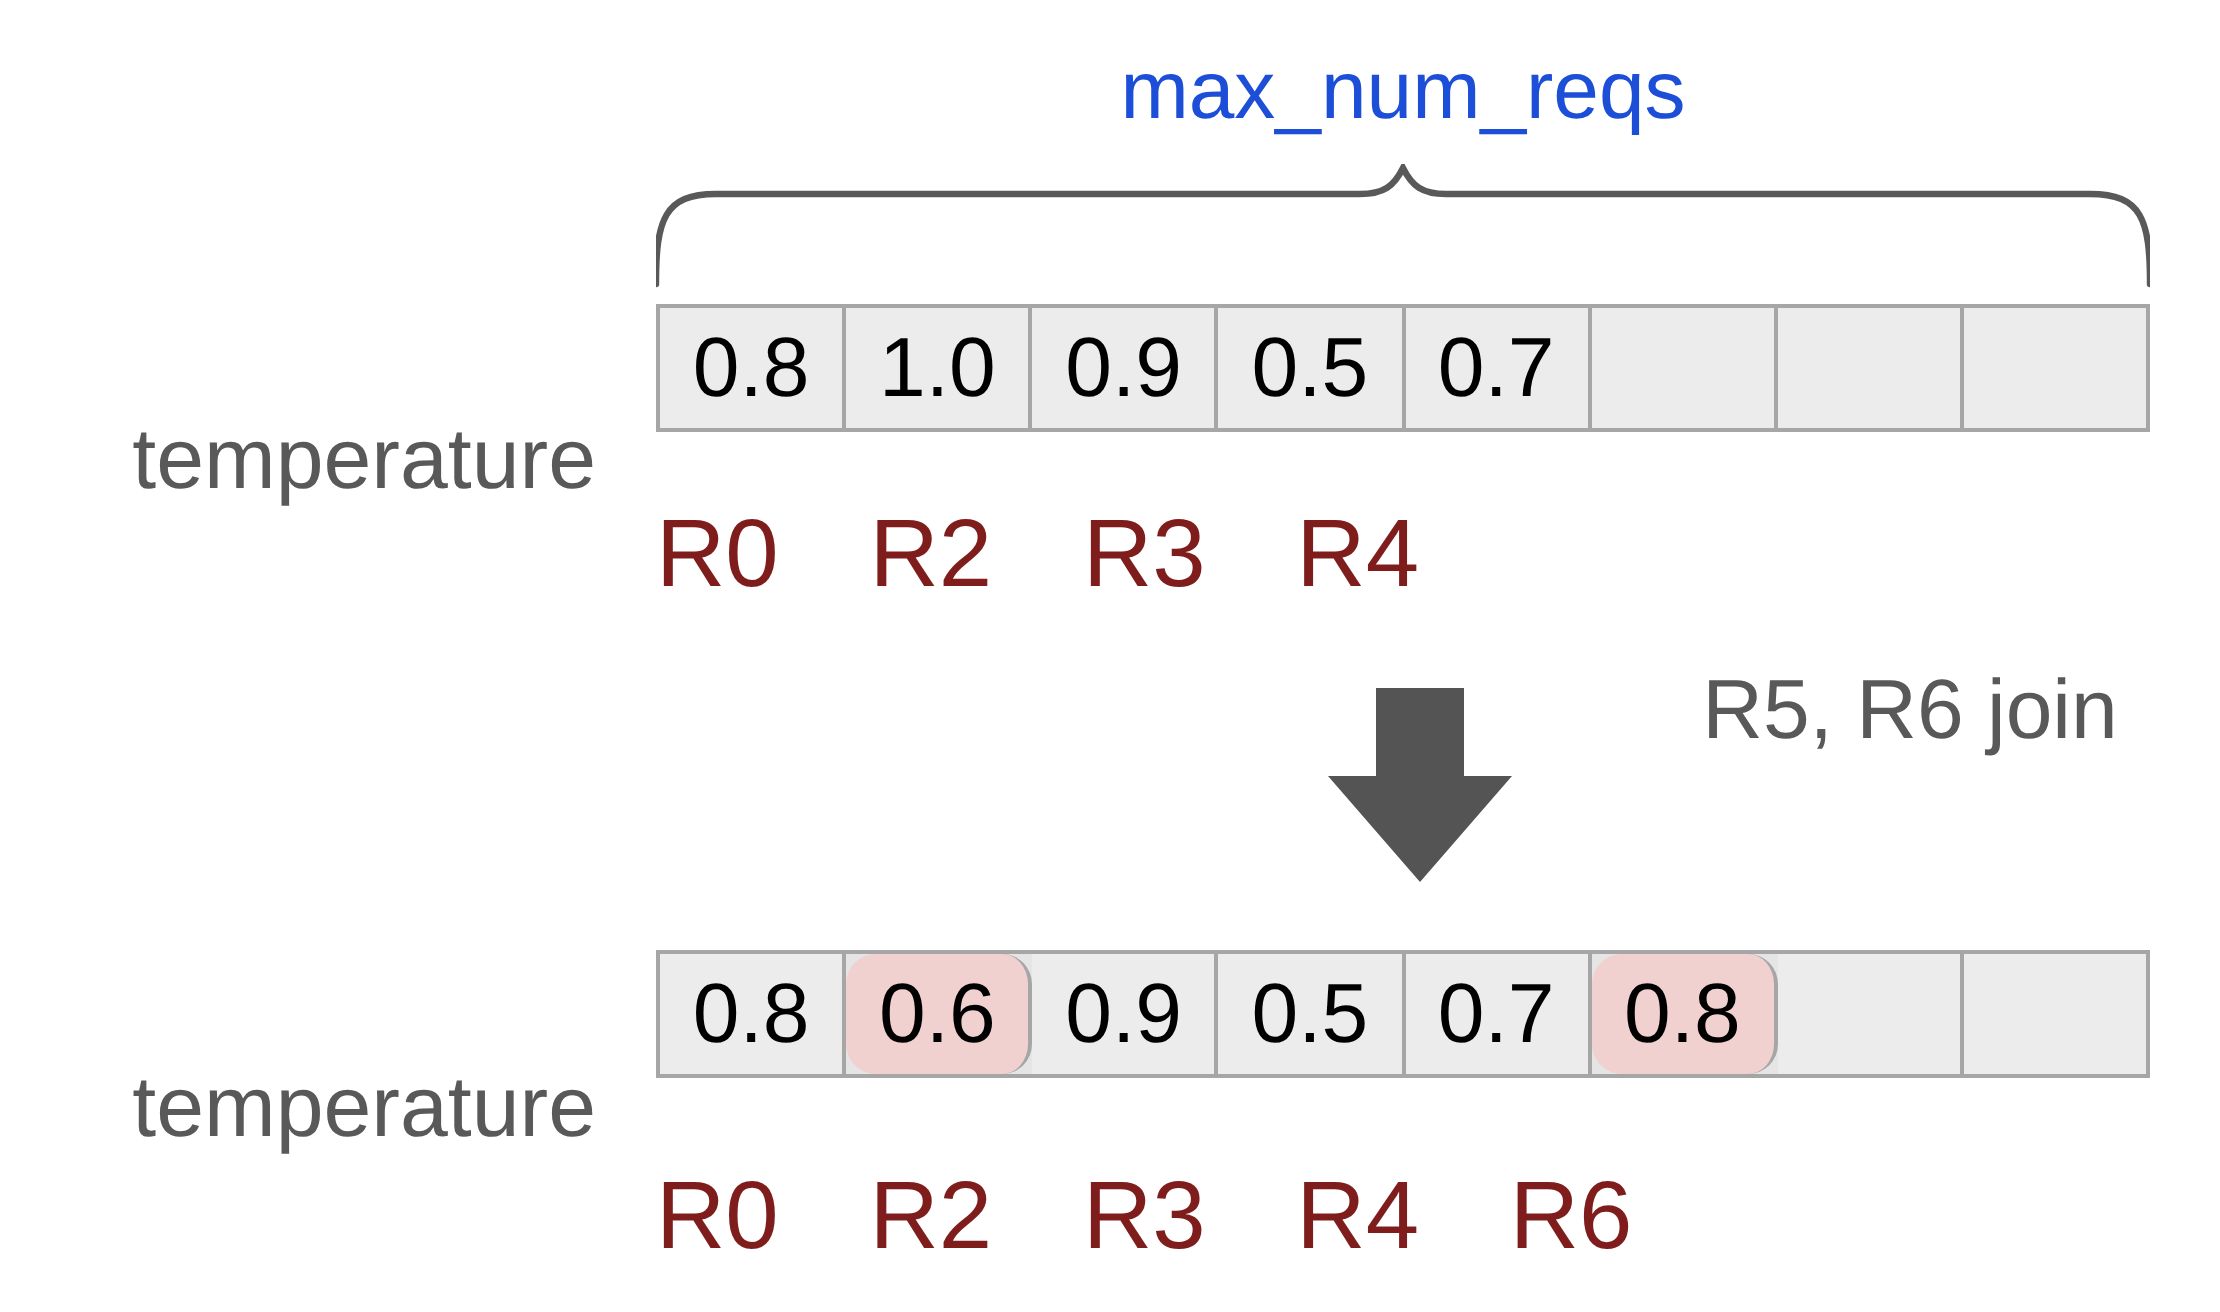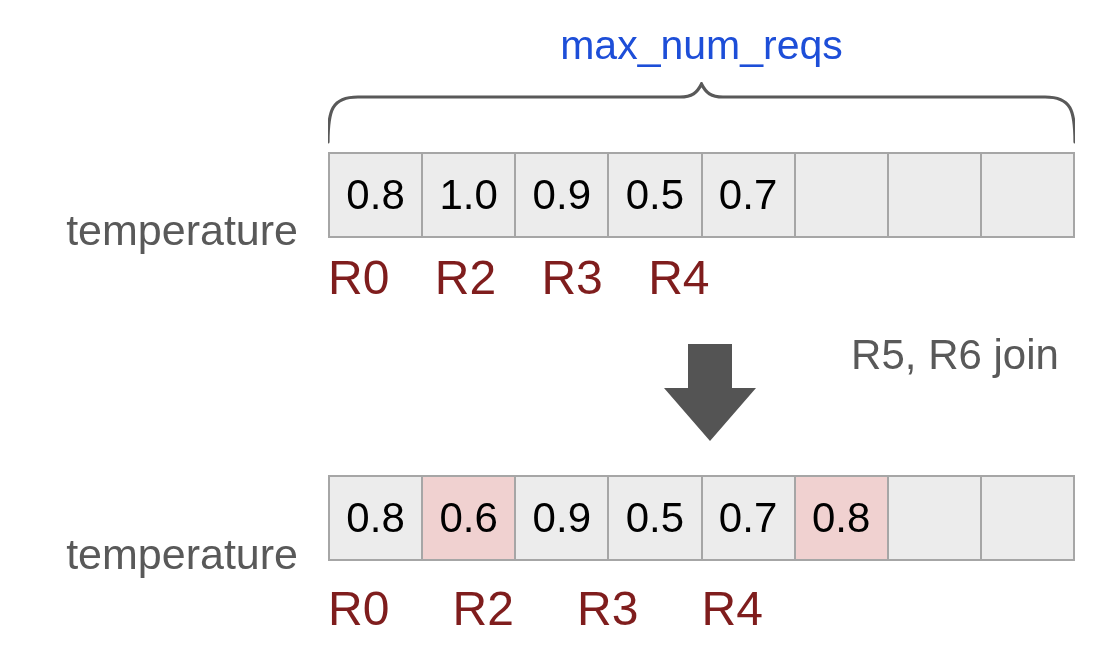--- a/index.html
+++ b/index.html
@@ -10,35 +10,35 @@
   }
   .abs{position:absolute;}
 
   .brace-label{
     left:328px;top:22px;width:747px;
     text-align:center;font-size:41px;color:#1d4ed8;
   }
   .brace-svg{left:328px;top:82px;}
 
   .cell-row{
-    left:328px;width:747px;height:86px;
+    left:328px;width:747px;height:64px;
     box-sizing:border-box;border:2px solid #a6a6a6;
     display:flex;background:#e5e5e5;justify-content:space-between;
   }
   .row-before{top:152px;}
   .row-after{top:475px;}
   .cell{
     flex:1 1 0;box-sizing:border-box;
     border-right:2px solid #a6a6a6;
     background:#ececec;
     display:flex;align-items:center;justify-content:center;
     font-size:42px;color:#000000;
   }
   .cell:last-child{border-right:none;}
-  .cell.hl{background:#f0d1d0;}
+  .cell.hl{background:#f0d1d0;border-radius:15px;}
 
   .label-row{
     left:328px;width:747px;height:48px;
     display:flex;
   }
   .labels-before{top:254px;}
   .labels-after{top:585px;}
   .req-label{
     flex:1 1 0;text-align:left;
     font-size:48px;color:#7f1d1d;line-height:48px;
@@ -111,17 +111,18 @@
     <div class="cell hl">0.8</div>
     <div class="cell"></div>
     <div class="cell"></div>
   </div>
 
   <div class="abs label-row labels-after">
     <div class="req-label">R0</div>
     <div class="req-label">R2</div>
     <div class="req-label">R3</div>
     <div class="req-label">R4</div>
+    <div class="req-label">R6</div>
     <div class="req-label"></div>
     <div class="req-label"></div>
   </div>
 
 </div>
 
 </body></html>

